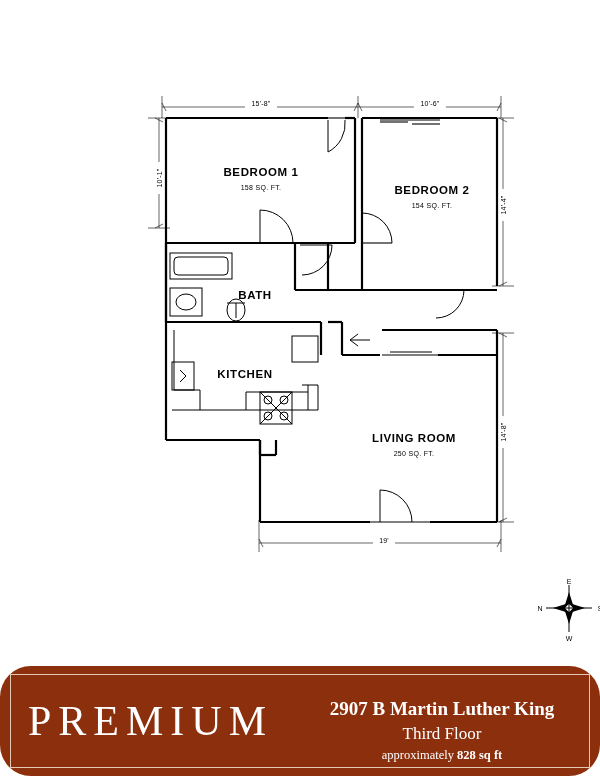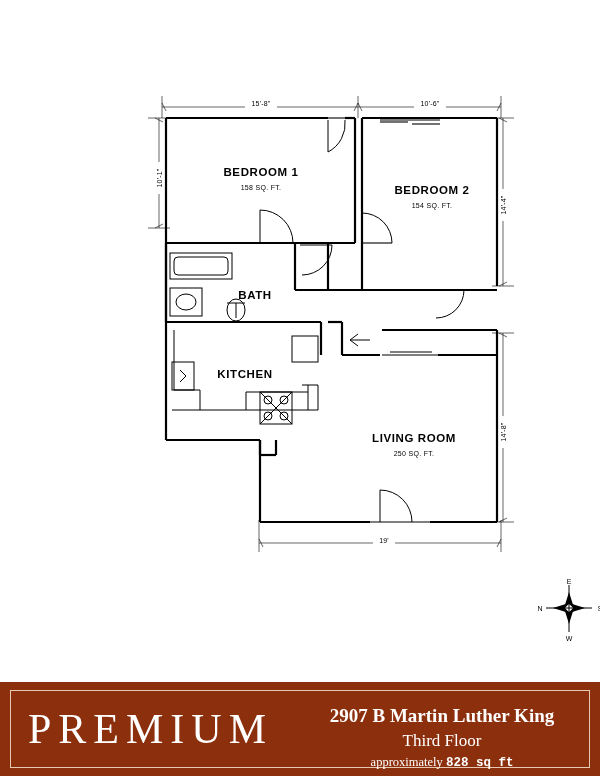--- a/index.html
+++ b/index.html
@@ -25,24 +25,25 @@
   svg.plan {
     display: block;
     width: 600px;
     height: 660px;
   }
   .footer {
     position: absolute;
     left: 0;
     bottom: 0;
     width: 600px;
-    height: 94px;
+    height: 110px;
     background: #8c2f0d;
     display: flex;
     align-items: stretch;
+    border-radius: 31px;
   }
   .footer-inner {
     position: absolute;
     left: 10px;
     top: 8px;
     right: 10px;
     bottom: 8px;
     border: 1px solid #e6c9b4;
     box-sizing: border-box;
   }
@@ -78,21 +79,21 @@
   .addr-line2 {
     font-family: "Liberation Serif", serif;
     font-size: 17px;
     line-height: 1.5;
   }
   .addr-line3 {
     font-family: "Liberation Serif", serif;
     font-size: 12.5px;
     line-height: 1.5;
   }
-  .addr-line3 b { font-weight: bold; font-family: Liberation Mono, monospace; }
+  .addr-line3 b { font-weight: bold; }
 
   
   .room-name {
     font-family: "Liberation Sans", sans-serif;
     font-weight: bold;
     font-size: 11.5px;
     letter-spacing: 0.6px;
     text-anchor: middle;
   }
   .room-area {

